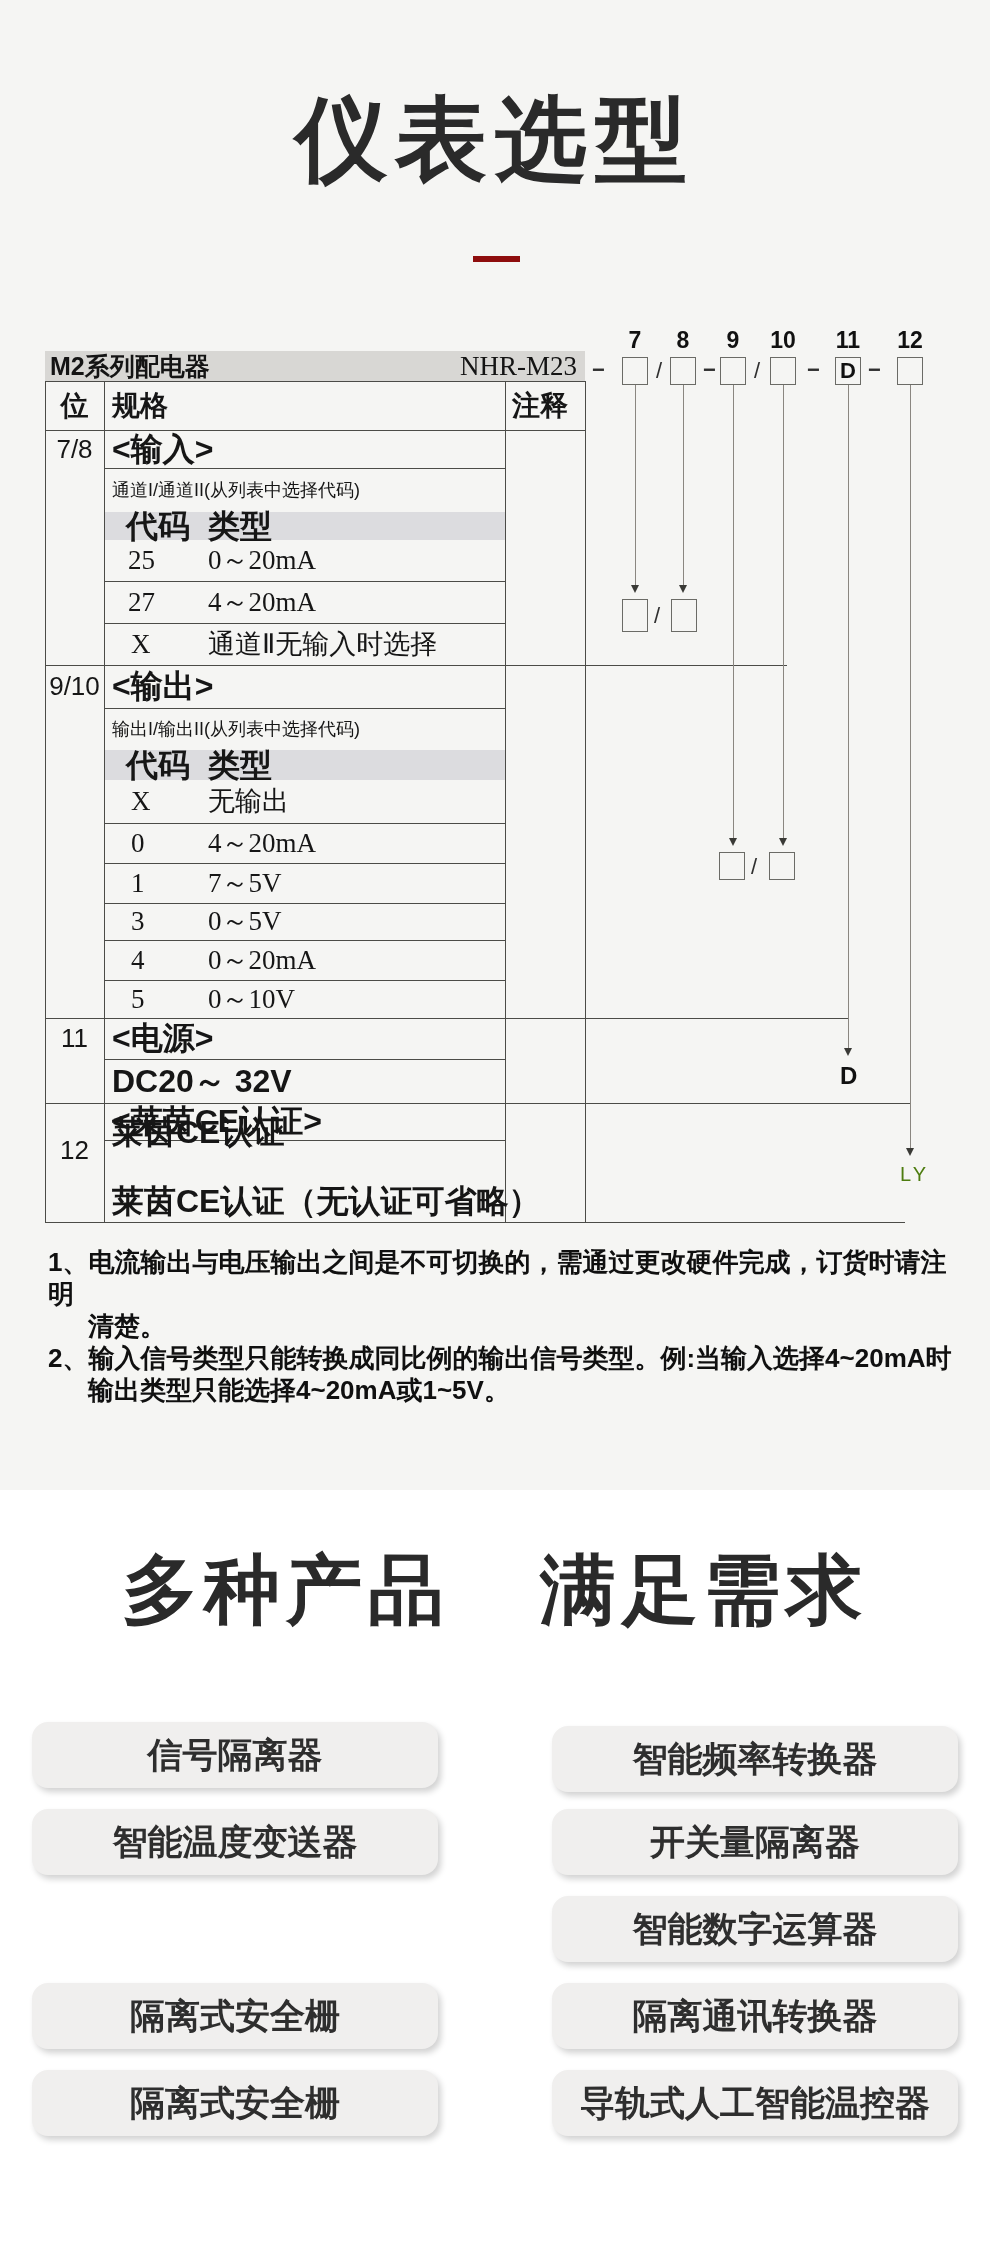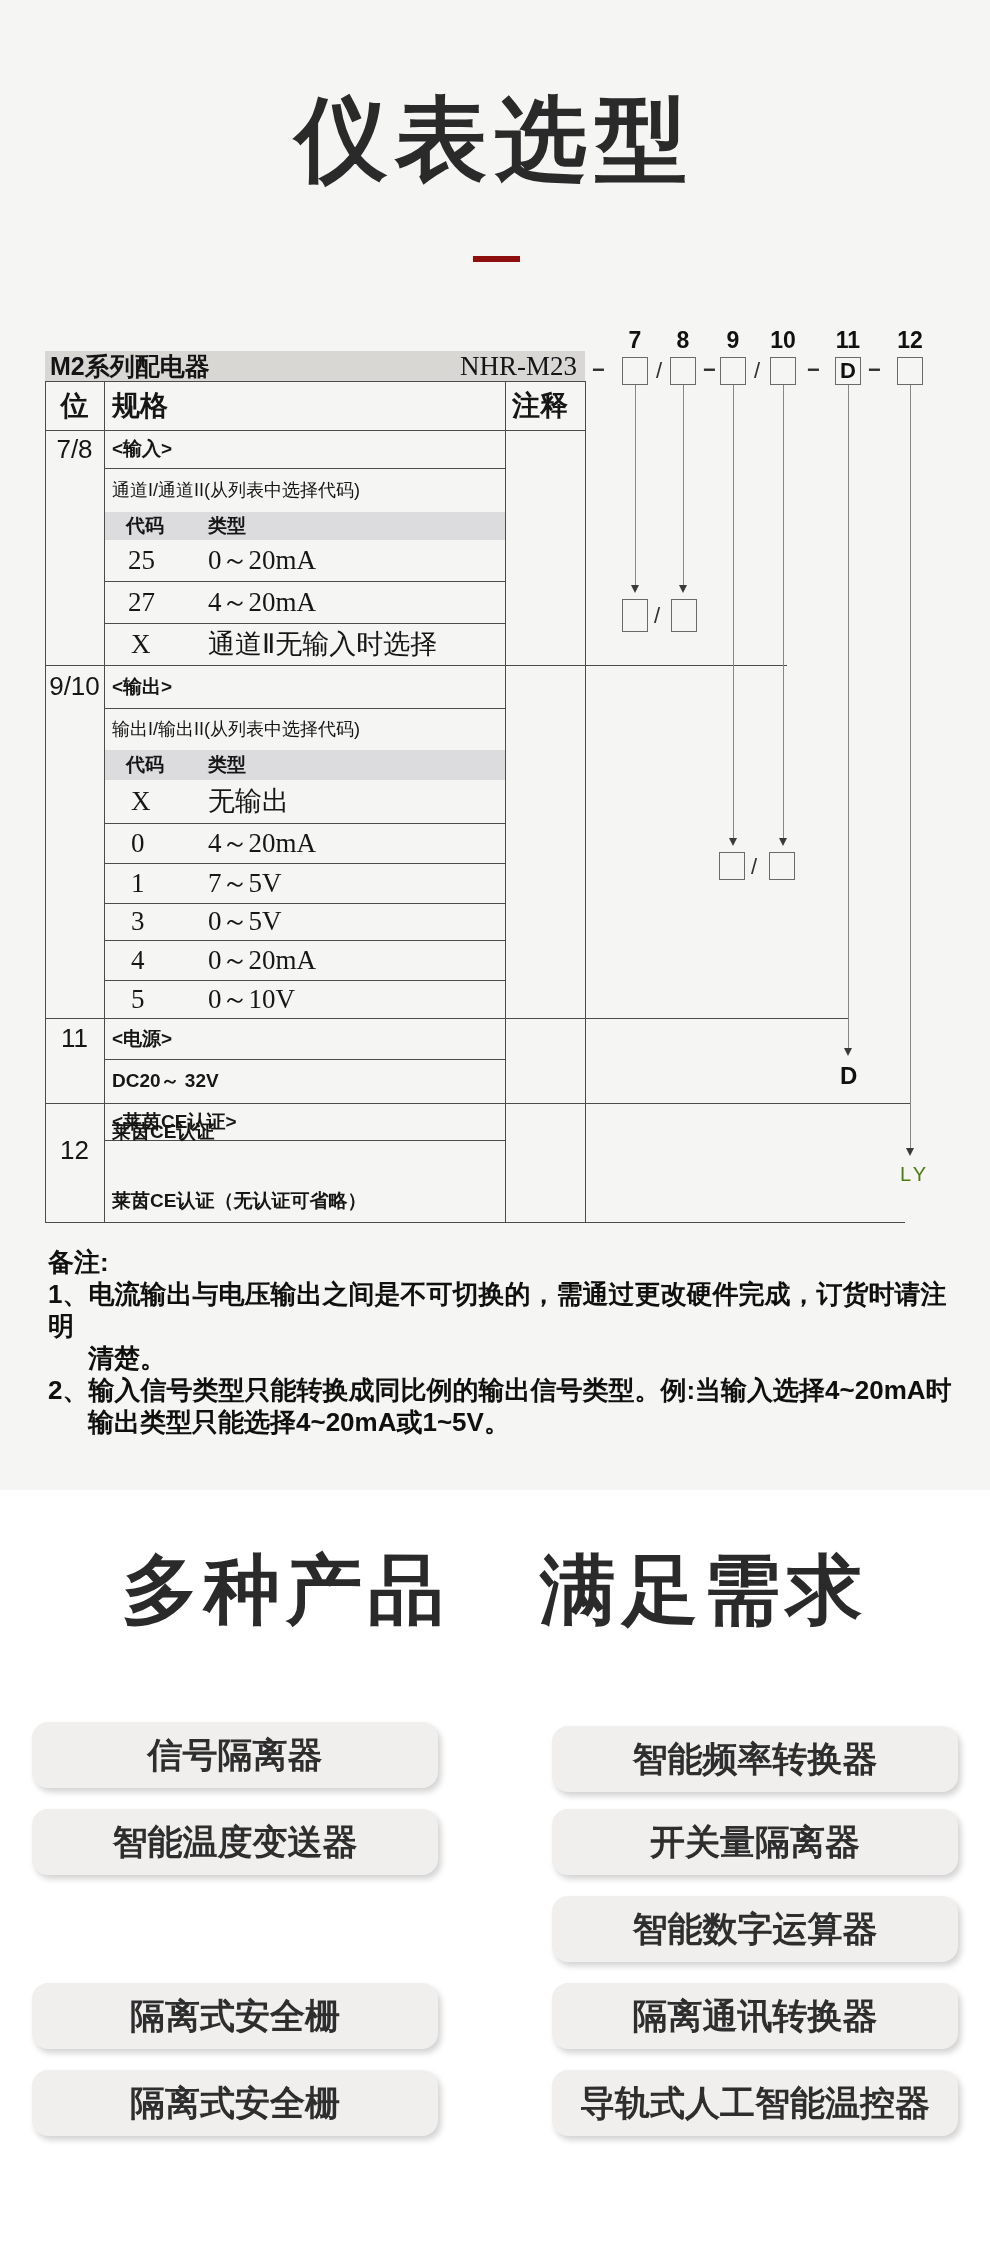--- a/index.html
+++ b/index.html
@@ -17,21 +17,21 @@
   .red-bar{left:473px;top:256px;width:47px;height:6px;background:#8e0d0d;}
   
   .banner{left:45px;top:351px;width:540px;height:30px;background:#d8d7d4;
     display:flex;align-items:center;justify-content:space-between;padding:0 8px 0 5px;box-sizing:border-box;}
   .banner-left{font-size:25px;font-weight:bold;color:#141414;}
   .banner-right{font-family:"Liberation Serif",serif;font-size:27px;color:#141414;}
   .hline{position:absolute;height:1px;background:#4b4b47;}
   .vline{position:absolute;width:1px;background:#4b4b47;}
   .grayband{position:absolute;left:105px;width:400px;background:#dcdcdf;}
   .cell{position:absolute;white-space:nowrap;color:#161616;}
-  .c-bold{font-weight:bold;font-size:19px;}
+  .c-bold{font-weight:bold;font-size:32px;}
   .c-sub{font-weight:normal;font-size:18px;}
   .c-pos{font-size:26px;}
   .c-serif{font-family:"Liberation Serif",serif;font-size:27px;}
   .c-head{font-weight:bold;font-size:28px;}
   
   .digit{position:absolute;width:34px;text-align:center;font-size:23px;font-weight:bold;color:#111;}
   .mbox{position:absolute;width:26px;height:28px;border:1px solid #6b6b66;box-sizing:border-box;
     display:flex;align-items:center;justify-content:center;font-size:22px;font-weight:bold;color:#111;}
   .sep{position:absolute;font-size:22px;color:#2f2f2f;}
   .dline{position:absolute;width:1px;background:#8a8680;}
@@ -174,21 +174,20 @@
   <div class="mbox" style="left:671px;top:599px;height:33px"></div>
 
   <div class="mbox" style="left:719px;top:852px"></div>
   <div class="sep" style="left:751px;top:854px">/</div>
   <div class="mbox" style="left:769px;top:852px"></div>
 
   <div class="tagD" style="left:840px;top:1062px">D</div>
   <div class="tagLY" style="left:900px;top:1163px">LY</div>
 
   <div class="abs notes">
-    <div>备注:</div>
     <div>1、电流输出与电压输出之间是不可切换的，需通过更改硬件完成，订货时请注明</div>
     <div class="ind">清楚。</div>
     <div>2、输入信号类型只能转换成同比例的输出信号类型。例:当输入选择4~20mA时</div>
     <div class="ind">输出类型只能选择4~20mA或1~5V。</div>
   </div>
 
   <div class="abs bottom-bg"></div>
   <div class="abs bottom-heading">
     <span>多种产品</span>
     <span>满足需求</span>

